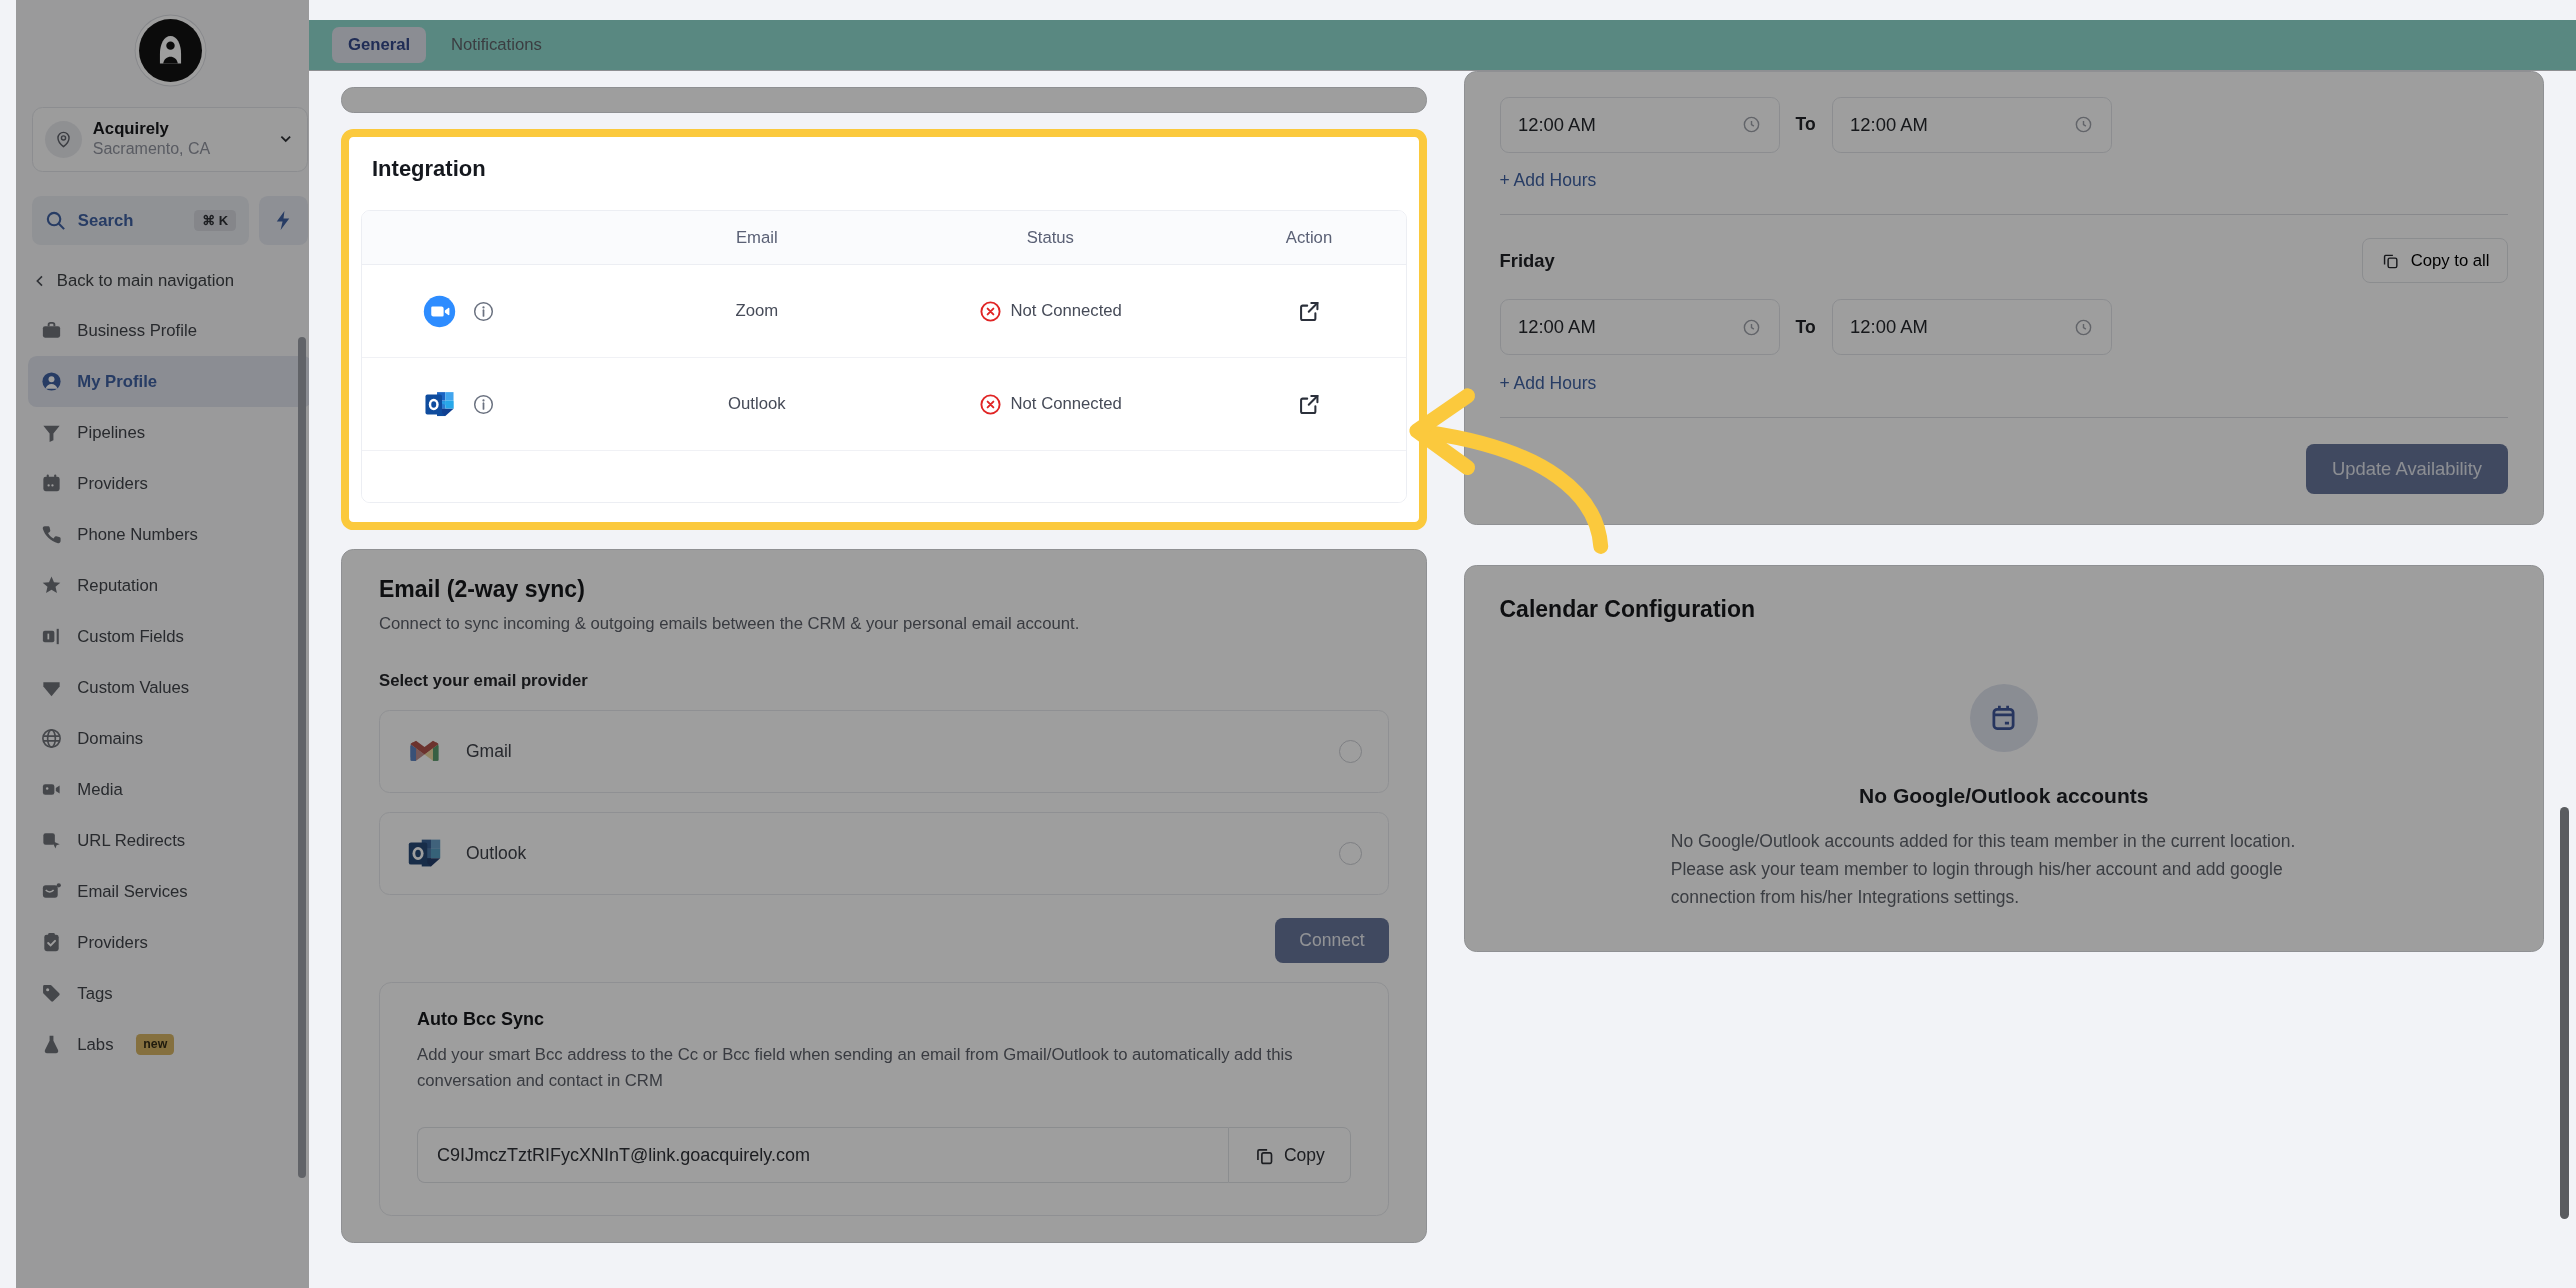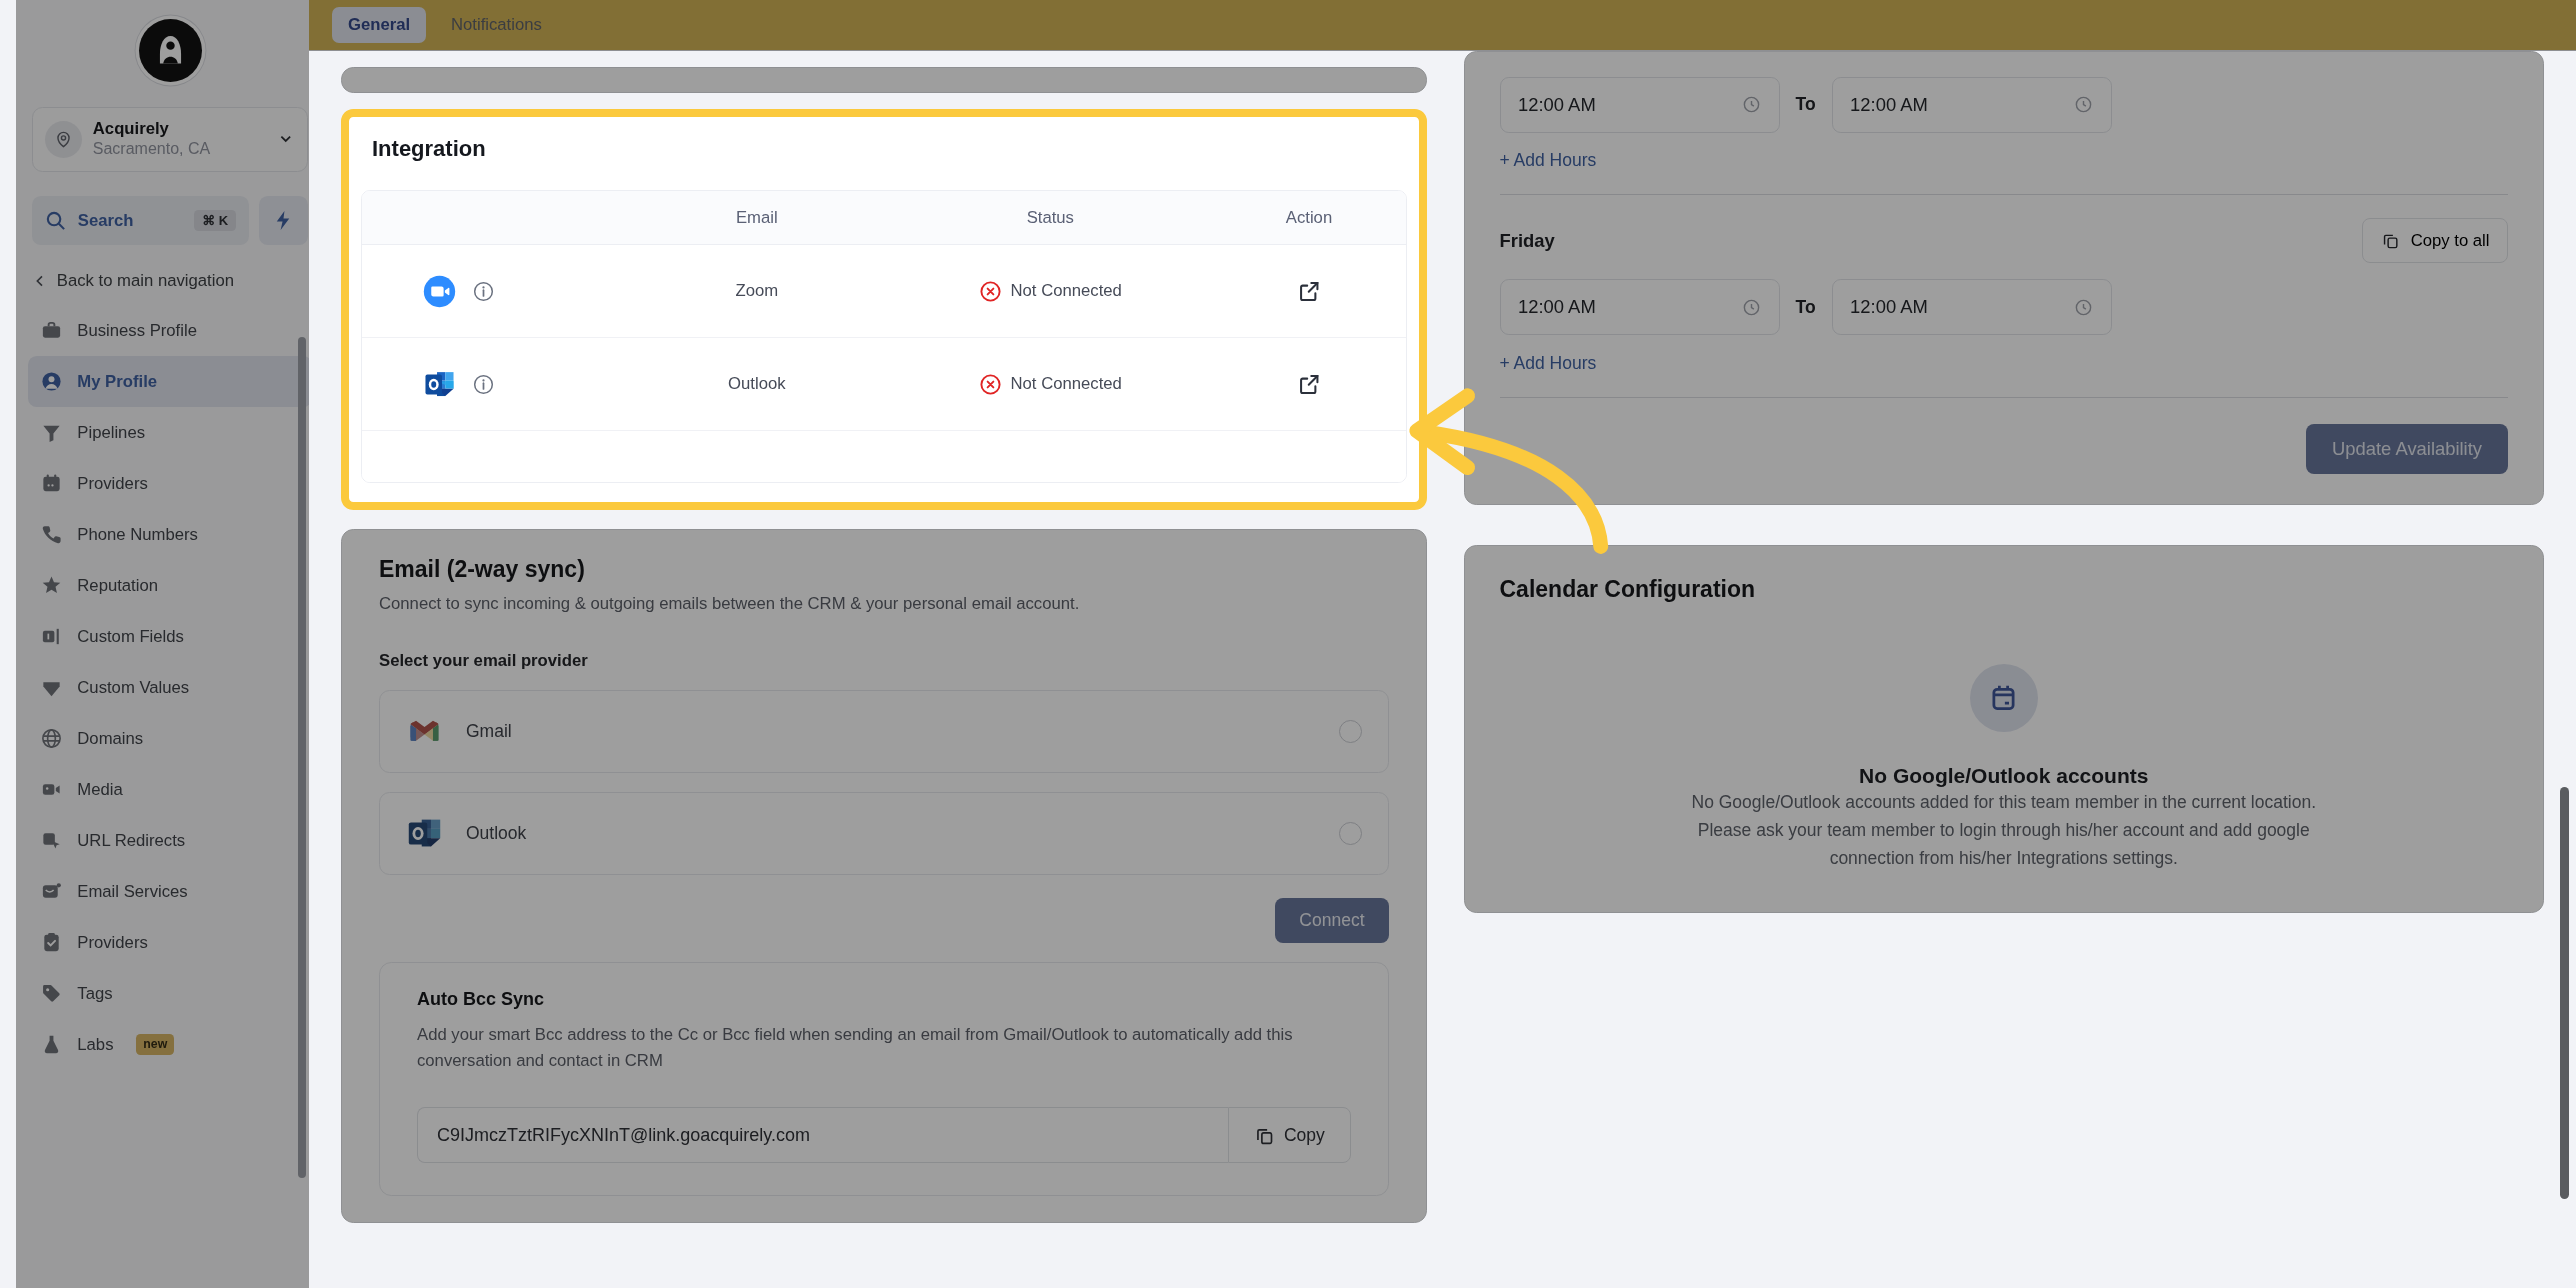--- a/index.html
+++ b/index.html
@@ -82,22 +82,22 @@
   }
   .sb-track { position:absolute; left: 298px; top: 337px; width: 8px; height: 841px; }
   .sb-thumb { width: 8px; height: 100%; border-radius: 4.4px; background: #9aa0ad; }
 
   
   #main {
     position: absolute; left: 309px; top: 0; right: 0; bottom: 0;
     background: #f2f3f7; overflow: hidden;
   }
   .tabbar {
-    height: 51px; background:#eab308; border-bottom: 0.9px solid #e4e7ee;
-    display:flex; align-items:center; gap: 8.8px; padding: 0 23px;
+    height: 51px; background:#5eead4; border-bottom: 0.9px solid #e4e7ee;
+    display:flex; align-items:center; gap: 8.8px; padding: 0 23px; margin-top: 20px;
   }
   .tab { font-size: 16.7px; padding: 8px 16px; border-radius: 7px; color:#5d636f; cursor:pointer; }
   .tab.active { background:#dde3f4; color:#2348c0; font-weight: 700; }
 
   .cols { display:flex; gap: 0; padding: 0; height: calc(1288px - 51px); }
   .col-left { width: 1144px; padding: 16px 26px 0 32px; }
   .col-right { flex: 1 1 auto; padding: 0 32px 0 10.5px; position: relative; }
 
   .card {
     background:#ffffff; border:0.9px solid #e6e9f0; border-radius: 12.3px;
@@ -193,21 +193,21 @@
 
   .calcfg-card { margin-top: 40px; padding: 30px 35px 39px 35px; border-radius: 12.3px; }
   .calcfg-title { font-size: 23px; font-weight: 700; color:#15181e; }
   .calcfg-body { display:flex; flex-direction:column; align-items:center; padding-top: 61px; }
   .cal-bubble {
     width: 68px; height: 68px; border-radius: 50%; background:#dbe3f7;
     display:flex; align-items:center; justify-content:center;
   }
   .cal-bubble svg { width:33px; height:33px; stroke:#2b55cf; fill:none; stroke-width:2; }
   .calcfg-h { margin-top: 32px; font-size: 21px; font-weight:700; color:#1b1f27; }
-  .calcfg-p { font-size: 17.5px; color:#5b6271; text-align:center; line-height:1.62; max-width: 666px; }
+  .calcfg-p { margin-top: 19px; font-size: 17.5px; color:#5b6271; line-height:1.62; max-width: 666px; }
 
   .right-scroll { position:absolute; right: 7px; top: 736px; width: 8.8px; height: 412px; border-radius:5.3px; background:#8e94a1; }
 
   
   #arrow { position:absolute; left: 1394px; top: 364px; width: 403px; height: 202px; pointer-events:none; }
 </style>
 </head>
 <body>
 
 <div id="root">

